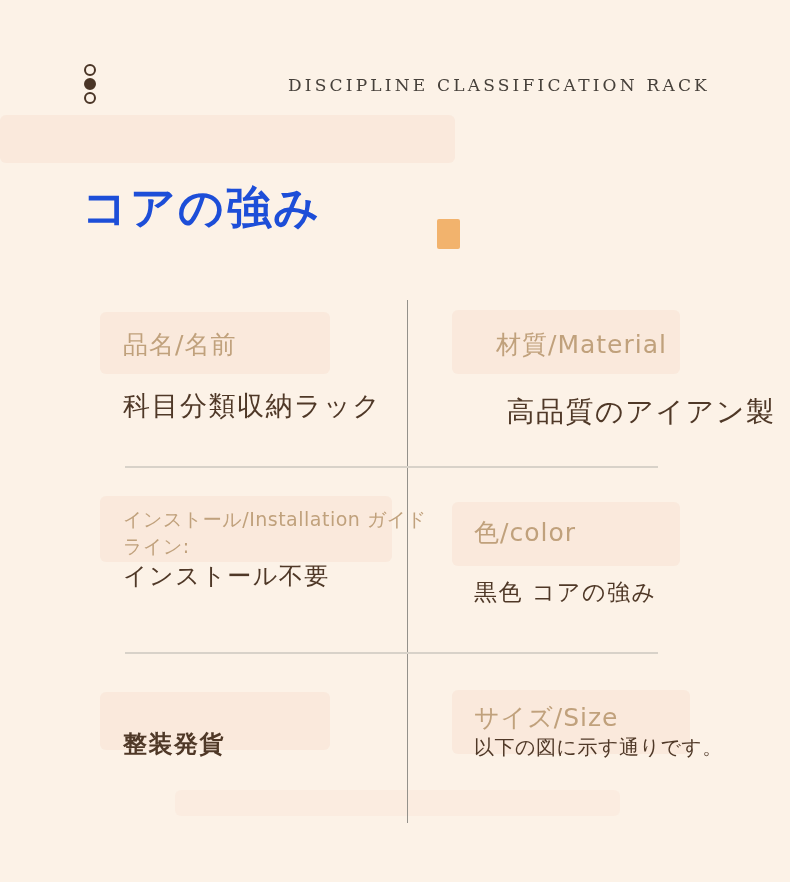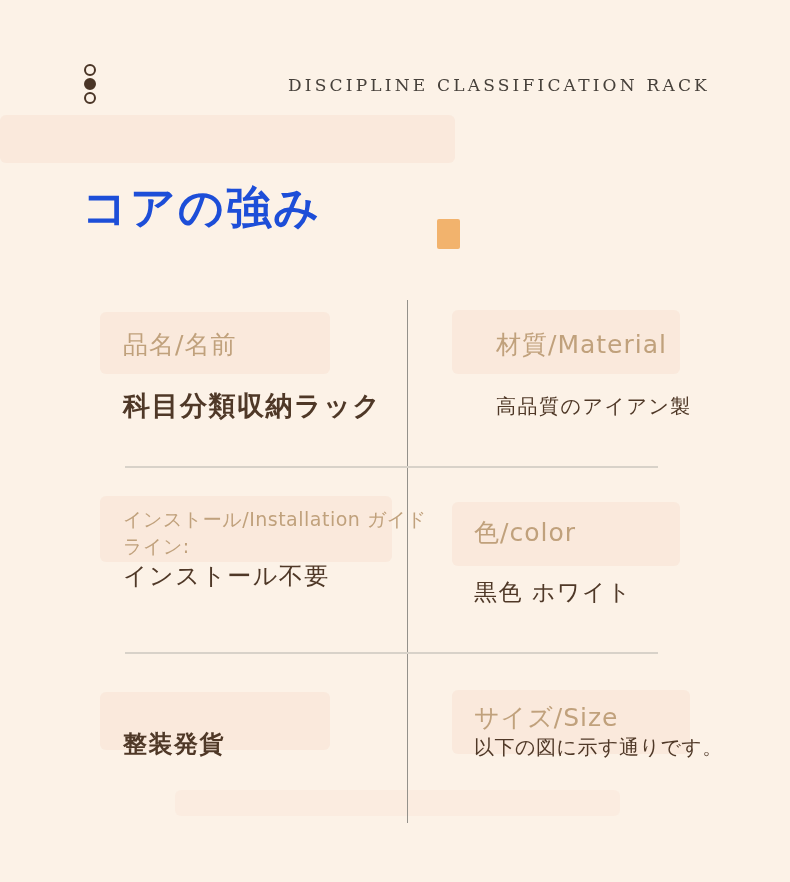--- a/index.html
+++ b/index.html
@@ -86,24 +86,24 @@
   }
   .spec-value {
     color: #4f3827;
     letter-spacing: 1.5px;
     font-weight: 500;
   }
 
   
   .c-r1-left  { left: 123px; top: 328px; width: 280px; }
   .c-r1-left .spec-label { font-size: 25px; }
-  .c-r1-left .spec-value { font-size: 27px; margin-top: 27px; font-weight: bold; }
+  .c-r1-left .spec-value { font-size: 27px; margin-top: 27px; }
   .c-r1-right { left: 496px; top: 328px; width: 290px; }
   .c-r1-right .spec-label { font-size: 25px; }
-  .c-r1-right .spec-value { font-size: 20px; margin-top: 32px; }
+  .c-r1-right .spec-value { font-size: 28px; margin-top: 32px; text-align: center; }
 
   
   .c-r2-left  { left: 123px; top: 506px; width: 312px; }
   .c-r2-left .spec-label { font-size: 19px; line-height: 27px; letter-spacing: 0.5px; }
   .c-r2-left .spec-value { font-size: 24px; }
   .c-r2-right { left: 474px; top: 516px; width: 290px; }
   .c-r2-right .spec-label { font-size: 25px; }
   .c-r2-right .spec-value { font-size: 23px; margin-top: 28px; }
 
   
@@ -154,21 +154,21 @@
     <div class="spec-value">高品質のアイアン製</div>
   </div>
 
   <div class="cell c-r2-left">
     <div class="spec-label">インストール/Installation ガイドライン:</div>
     <div class="spec-value">インストール不要</div>
   </div>
 
   <div class="cell c-r2-right">
     <div class="spec-label">色/color</div>
-    <div class="spec-value">黒色 ホワイト</div>
+    <div class="spec-value">黒色 コアの強み</div>
   </div>
 
   <div class="cell c-r3-left">
     <div class="spec-value">整装発貨</div>
   </div>
 
   <div class="cell c-r3-right">
     <div class="spec-label">サイズ/Size</div>
     <div class="spec-value">以下の図に示す通りです。</div>
   </div>

